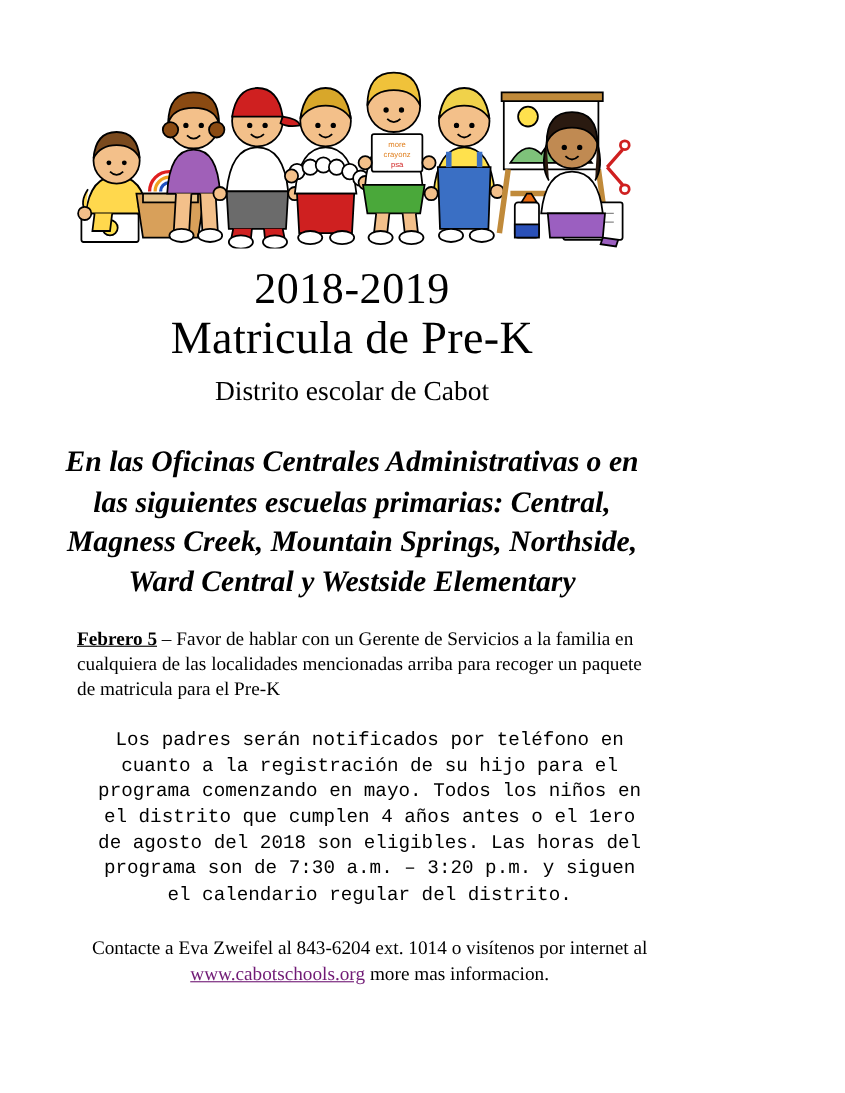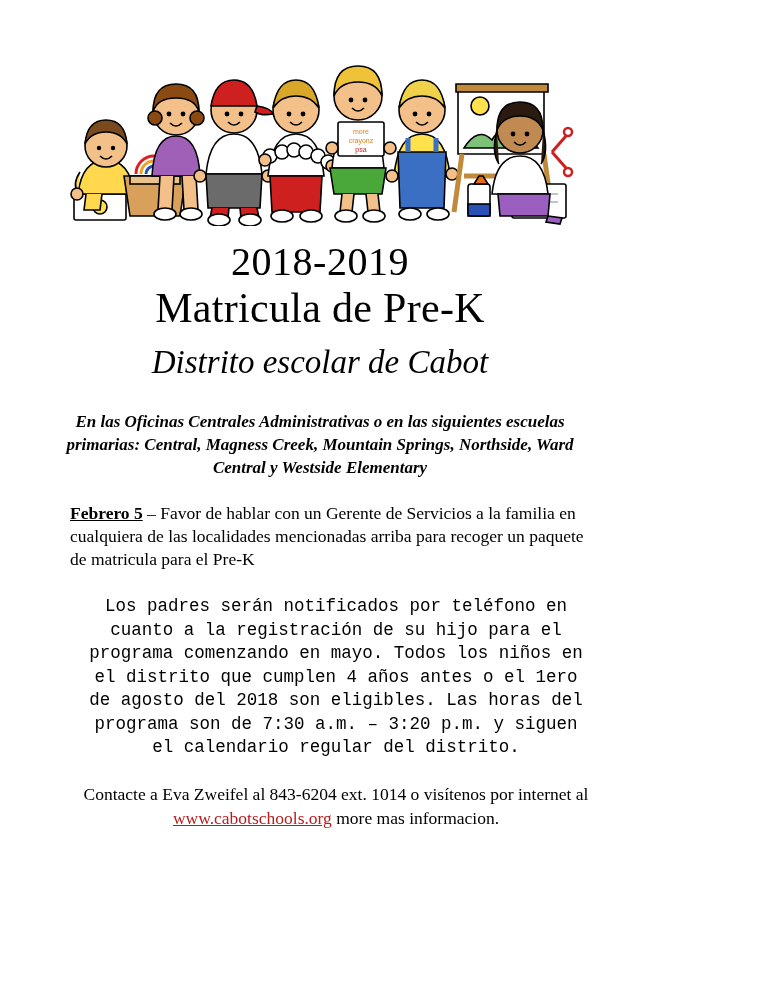--- a/index.html
+++ b/index.html
@@ -42,30 +42,29 @@
   }
   .title-main {
     text-align: center;
     font-size: 42px;
     line-height: 1.14;
     margin-top: 2px;
     letter-spacing: 0.3px;
   }
   .subtitle {
     text-align: center;
-    font-size: 33px;
-    font-style: italic;
+    font-size: 25px;
     line-height: 1.28;
     margin-top: 8px;
   }
   .subtitle .line2 { display: block; }
 
   .locations {
     text-align: center;
-    font-size: 17px;
+    font-size: 27px;
     font-style: italic;
     font-weight: bold;
     line-height: 1.35;
     margin-top: 28px;
     padding: 0 6px;
   }
 
   
   .para {
     font-size: 17.5px;
@@ -95,21 +94,21 @@
     padding: 0 10px;
     font-family: Liberation Mono, monospace;
   }
   .p-contact {
     margin-top: 24px;
     text-align: center;
     line-height: 1.34;
     padding: 0 6px;
   }
   a.weblink {
-    color: #b91c1c;
+    color: #701a75;
     text-decoration: underline;
   }
 </style>
 </head>
 <body>
 
 <div class="page">
 
   <div class="clipart-wrap">
     <svg width="520" height="200" viewBox="0 0 520 200" xmlns="http://www.w3.org/2000/svg" aria-hidden="true">

